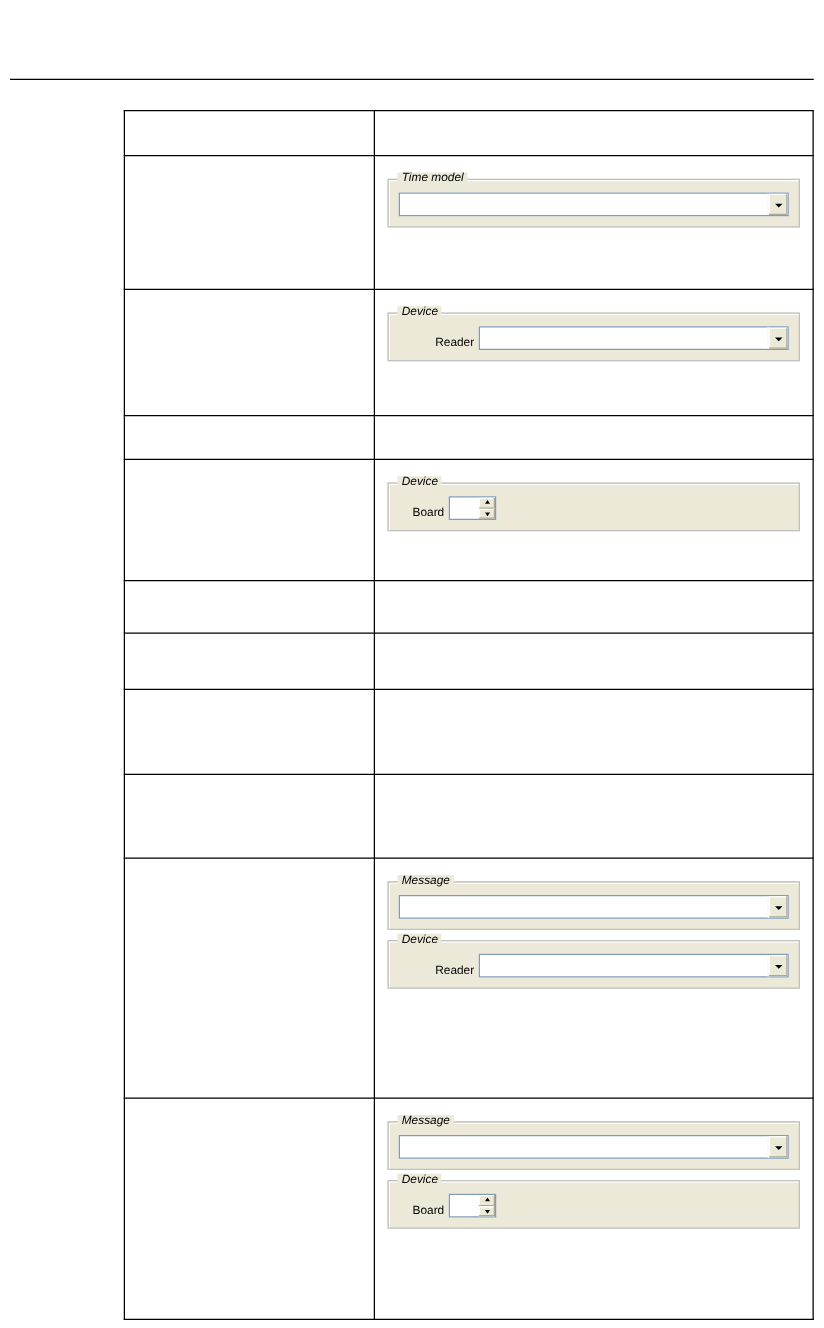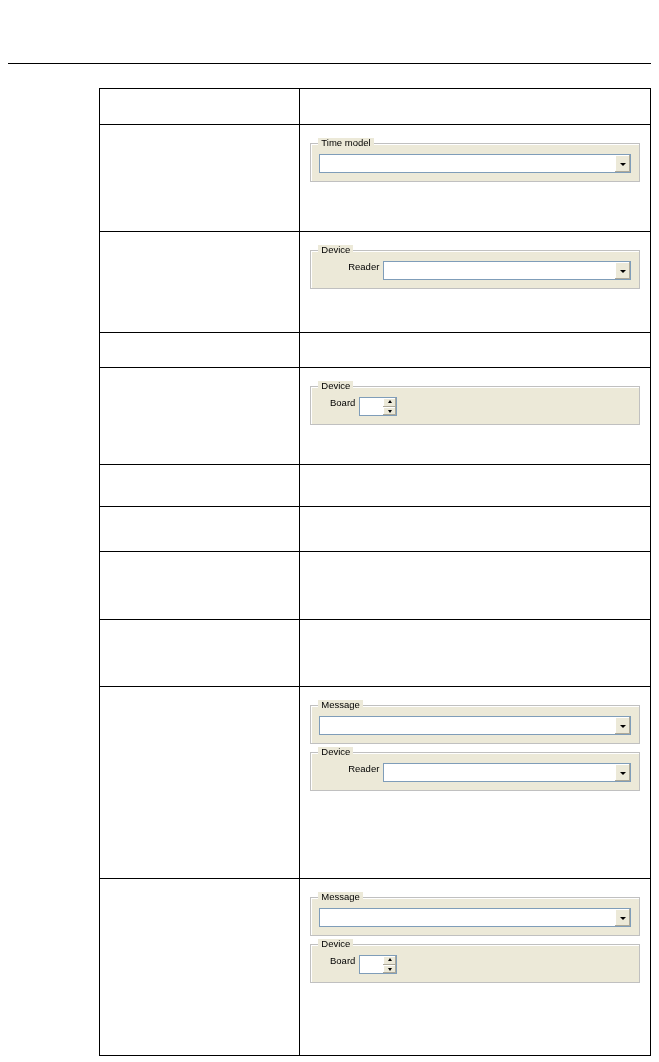--- a/index.html
+++ b/index.html
@@ -67,25 +67,26 @@
   }
   .groupbox > .gb-title {
     position: absolute;
     top: -6px;
     left: 7px;
     background: #ece9d8;
     padding: 0 3px;
     font-size: 9.5px;
     color: #000000;
     line-height: 10px;
+    font-style: italic;
   }
 
   .field-row {
     display: flex;
-    align-items: flex-start;
+    align-items: flex-end;
     gap: 4px;
   }
   .field-row .lbl {
     font-size: 9.5px;
     white-space: nowrap;
   }
 
   
   .combo {
     flex: 1 1 auto;

